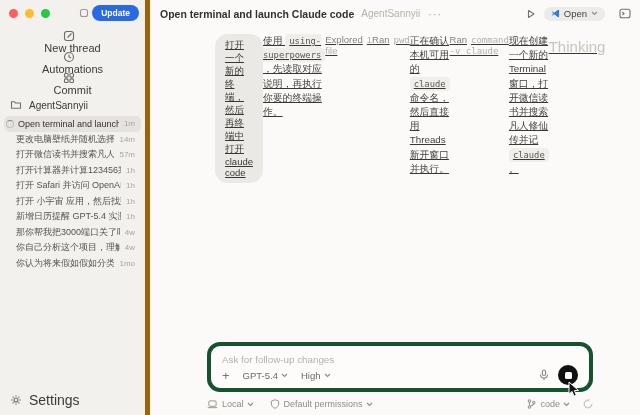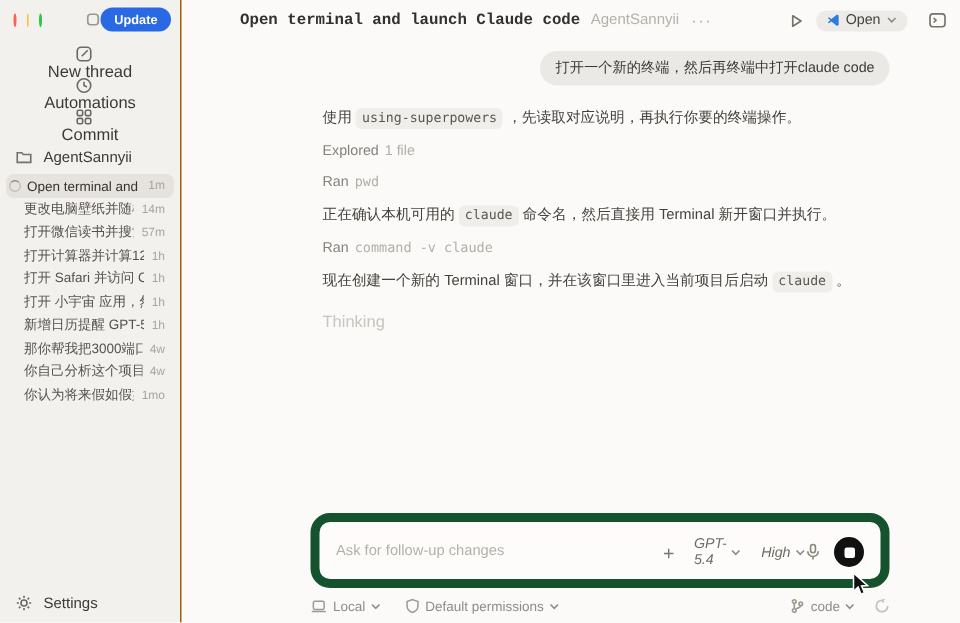--- a/index.html
+++ b/index.html
@@ -1,73 +1,73 @@
 <!DOCTYPE html>
 <html><head>
 <meta charset="utf-8">
 <style>
   * { margin:0; padding:0; box-sizing:border-box; }
   html,body { width:640px; height:415px; overflow:hidden; }
   body { font-family:"Liberation Sans","DejaVu Sans",sans-serif; background:#fbfaf8; color:#3a3835; position:relative; }
   .mono { font-family:"DejaVu Sans Mono",monospace; }
 
   
-  .sidebar { position:absolute; left:0; top:0; width:121px; height:415px; background:#f3f1ee; border-right:1px solid #a16207; }
+  .sidebar { position:absolute; left:0; top:0; width:150px; height:415px; background:#f3f1ee; border-right:5px solid #a16207; }
   .titlebar { height:26px; display:flex; align-items:center; padding:0 6px 0 9px; }
   .light { width:9px; height:9px; border-radius:50%; margin-right:7px; }
   .light.red{ background:#ff5f57; } .light.yellow{ background:#febc2e; } .light.green{ background:#28c840; }
   .winicon { margin-left:22px; color:#9a978f; display:flex; }
   .update-btn { margin-left:auto; background:#2969e3; color:#fff; font-size:8.5px; font-weight:bold; padding:3px 9px; border-radius:9px; border:none; cursor:default; }
   .nav { padding:4px 6px 0 6px; }
   .nav-item { display:flex; align-items:center; height:21px; padding:0 4px; border-radius:6px; font-size:11px; color:#3c3a36;flex-direction:column; }
   .nav-item .nicon { color:#6e6b65; display:flex; width:13px; margin-right:7px; }
   .threads-head { display:flex; align-items:center; padding:12px 10px 2px 10px; font-size:9.5px; color:#a3a09a; }
   .threads-head .spacer { flex:1; }
   .threads-head .hicon { color:#8f8c85; display:flex; margin-left:9px; }
   .project-row { display:flex; align-items:center; height:18px; padding:0 10px; font-size:10px; color:#3c3a36; margin-top:3px; }
   .project-row .nicon { color:#74716a; display:flex; margin-right:7px; }
   .thread-list { padding:2px 4px 0 4px; }
   .thread-row { display:flex; align-items:center; height:15.5px; padding:0 6px 0 12px; border-radius:5px; font-size:9px; color:#55524d; }
   .thread-row.selected { background:#e6e3df; color:#35332f; padding-left:2px; }
   .spinner { width:8px; height:8px; border:1.3px solid #c3c0b9; border-top-color:#8f8c85; border-radius:50%; margin-right:4px; flex:none; }
   .t-title { white-space:nowrap; overflow:hidden; flex:1; }
   .t-time { color:#a8a5a0; font-size:8px; margin-left:5px; flex:none; }
-  .settings-row { position:absolute; left:10px; bottom:7px; display:flex; align-items:center; font-size:10px; color:#3c3a36; }
+  .settings-row { position:absolute; left:10px; bottom:7px; display:flex; align-items:center; font-size:14px; color:#3c3a36; }
   .settings-row .nicon { color:#6e6b65; display:flex; margin-right:7px; }
 
   
   .main { position:absolute; left:150px; top:0; right:0; bottom:0; }
   .topbar { height:27px; display:flex; align-items:center; padding:0 9px 0 10px; }
-  .tb-title { font-size:10.5px; font-weight:600; color:#33312d; white-space:nowrap;font-family:Liberation Mono, monospace; }
+  .tb-title { font-size:10.5px; font-weight:600; color:#33312d; white-space:nowrap; }
   .tb-sub { font-size:10px; color:#b5b2ab; margin-left:7px; white-space:nowrap; }
   .tb-ellipsis { color:#b0ada6; font-size:11px; margin-left:8px; letter-spacing:1px; }
   .tb-actions { margin-left:auto; display:flex; align-items:center; }
   .iconbtn { display:flex; align-items:center; color:#75726b; margin-left:9px; }
   .pill { display:flex; align-items:center; background:#edebe7; border-radius:9px; height:14px; padding:0 7px; margin-left:8px; font-size:9.5px; color:#45423e; }
   .pill .plabel { margin:0 4px; }
   .chev { display:flex; color:#8f8c85; }
 
   
-  .chat { position:absolute; top:34px; left:65px; right:47px; display:flex; flex-direction:column; }
+  .chat { position:absolute; top:34px; left:65px; right:47px; display:flex; flex-direction:row;text-decoration:underline; }
   .bubble { align-self:flex-end; background:#ebe9e5; border-radius:13px; padding:5px 10px; font-size:9.5px; color:#3a3835; margin-bottom:15px; max-width:320px; }
   .para { font-size:9.8px; color:#45423d; line-height:1.45; margin-bottom:9px; }
   .codechip { font-family:"DejaVu Sans Mono",monospace; font-size:8.8px; background:#f0eeea; color:#5a574f; border-radius:4px; padding:2px 4px; }
   .action { font-size:9.5px; margin-bottom:10px; }
   .action .alabel { color:#85827b; }
   .action .avalue { color:#b2afa8; margin-left:4px; }
   .action .avalue.mono { font-family:"DejaVu Sans Mono",monospace; font-size:9px; }
-  .thinking { font-size:11px; color:#c8c5be; margin-top:4px; }
-
-  
-  .composer { position:absolute; left:57px; right:47px; top:342px; height:50px; background:#fdfcfa; border:6px solid #14532d; border-radius:13px; padding:8px 11px 7px 11px; display:flex; flex-direction:row; }
+  .thinking { font-size:15px; color:#c8c5be; margin-top:4px; }
+
+  
+  .composer { position:absolute; left:57px; right:47px; top:342px; height:50px; background:#fdfcfa; border:4px solid #14532d; border-radius:13px; padding:8px 11px 7px 11px; display:flex; flex-direction:column; }
   .composer input { border:none; outline:none; background:transparent; font-size:9.8px; color:#45423d; font-family:inherit; width:100%; }
   .composer input::placeholder { color:#b4b1aa; }
   .composer-row { margin-top:auto; display:flex; align-items:center; }
   .plus { color:#7a7770; font-size:13px; line-height:1; }
-  .ctrl { display:flex; align-items:center; font-size:9.5px; color:#6e6b65; margin-left:13px;font-style:italic; }
+  .ctrl { display:flex; align-items:center; font-size:9.5px; color:#6e6b65; margin-left:13px; }
   .ctrl .plabel { margin-right:3px; }
   .composer-right { margin-left:auto; display:flex; align-items:center; }
   .mic { color:#8a877f; display:flex; margin-right:9px; }
   .stopbtn { width:20px; height:20px; border-radius:50%; background:#111; display:flex; align-items:center; justify-content:center; }
   .stopbtn .sq { width:7px; height:7px; background:#fff; border-radius:1.5px; }
 
   
   .statusbar { position:absolute; left:57px; right:47px; top:396px; height:16px; display:flex; align-items:center; font-size:9px; color:#8f8c85; }
   .sb-item { display:flex; align-items:center; margin-right:16px; }
   .sb-item .sicon { display:flex; color:#9c998f; margin-right:4px; }
@@ -224,23 +224,23 @@
       </span>
 
     </div>
   </header>
 
   <section class="chat">
       <div class="bubble">打开一个新的终端，然后再终端中打开claude code</div>
       <div class="para"><span>使用 </span><span class="codechip">using-superpowers</span><span> ，先读取对应说明，再执行你要的终端操作。</span></div>
       <div class="action"><span class="alabel">Explored</span><span class="avalue">1 file</span></div>
       <div class="action"><span class="alabel">Ran</span><span class="avalue mono">pwd</span></div>
-      <div class="para"><span>正在确认本机可用的 </span><span class="codechip">claude</span><span> 命令名，然后直接用 Terminal 新开窗口并执行。</span></div>
+      <div class="para"><span>正在确认本机可用的 </span><span class="codechip">claude</span><span> 命令名，然后直接用 Threads 新开窗口并执行。</span></div>
       <div class="action"><span class="alabel">Ran</span><span class="avalue mono">command -v claude</span></div>
-      <div class="para"><span>现在创建一个新的 Terminal 窗口，并在该窗口里进入当前项目后启动 </span><span class="codechip">claude</span><span> 。</span></div>
+      <div class="para"><span>现在创建一个新的 Terminal 窗口，打开微信读书并搜索凡人修仙传并记 </span><span class="codechip">claude</span><span> 。</span></div>
       <div class="thinking">Thinking</div>
     </section>
 
   <div class="composer">
     <input type="text" placeholder="Ask for follow-up changes" style="">
     <div class="composer-row">
       <span class="plus">+</span>
       <span class="ctrl">
         <span class="plabel">GPT-5.4</span>
         <span class="chev">

